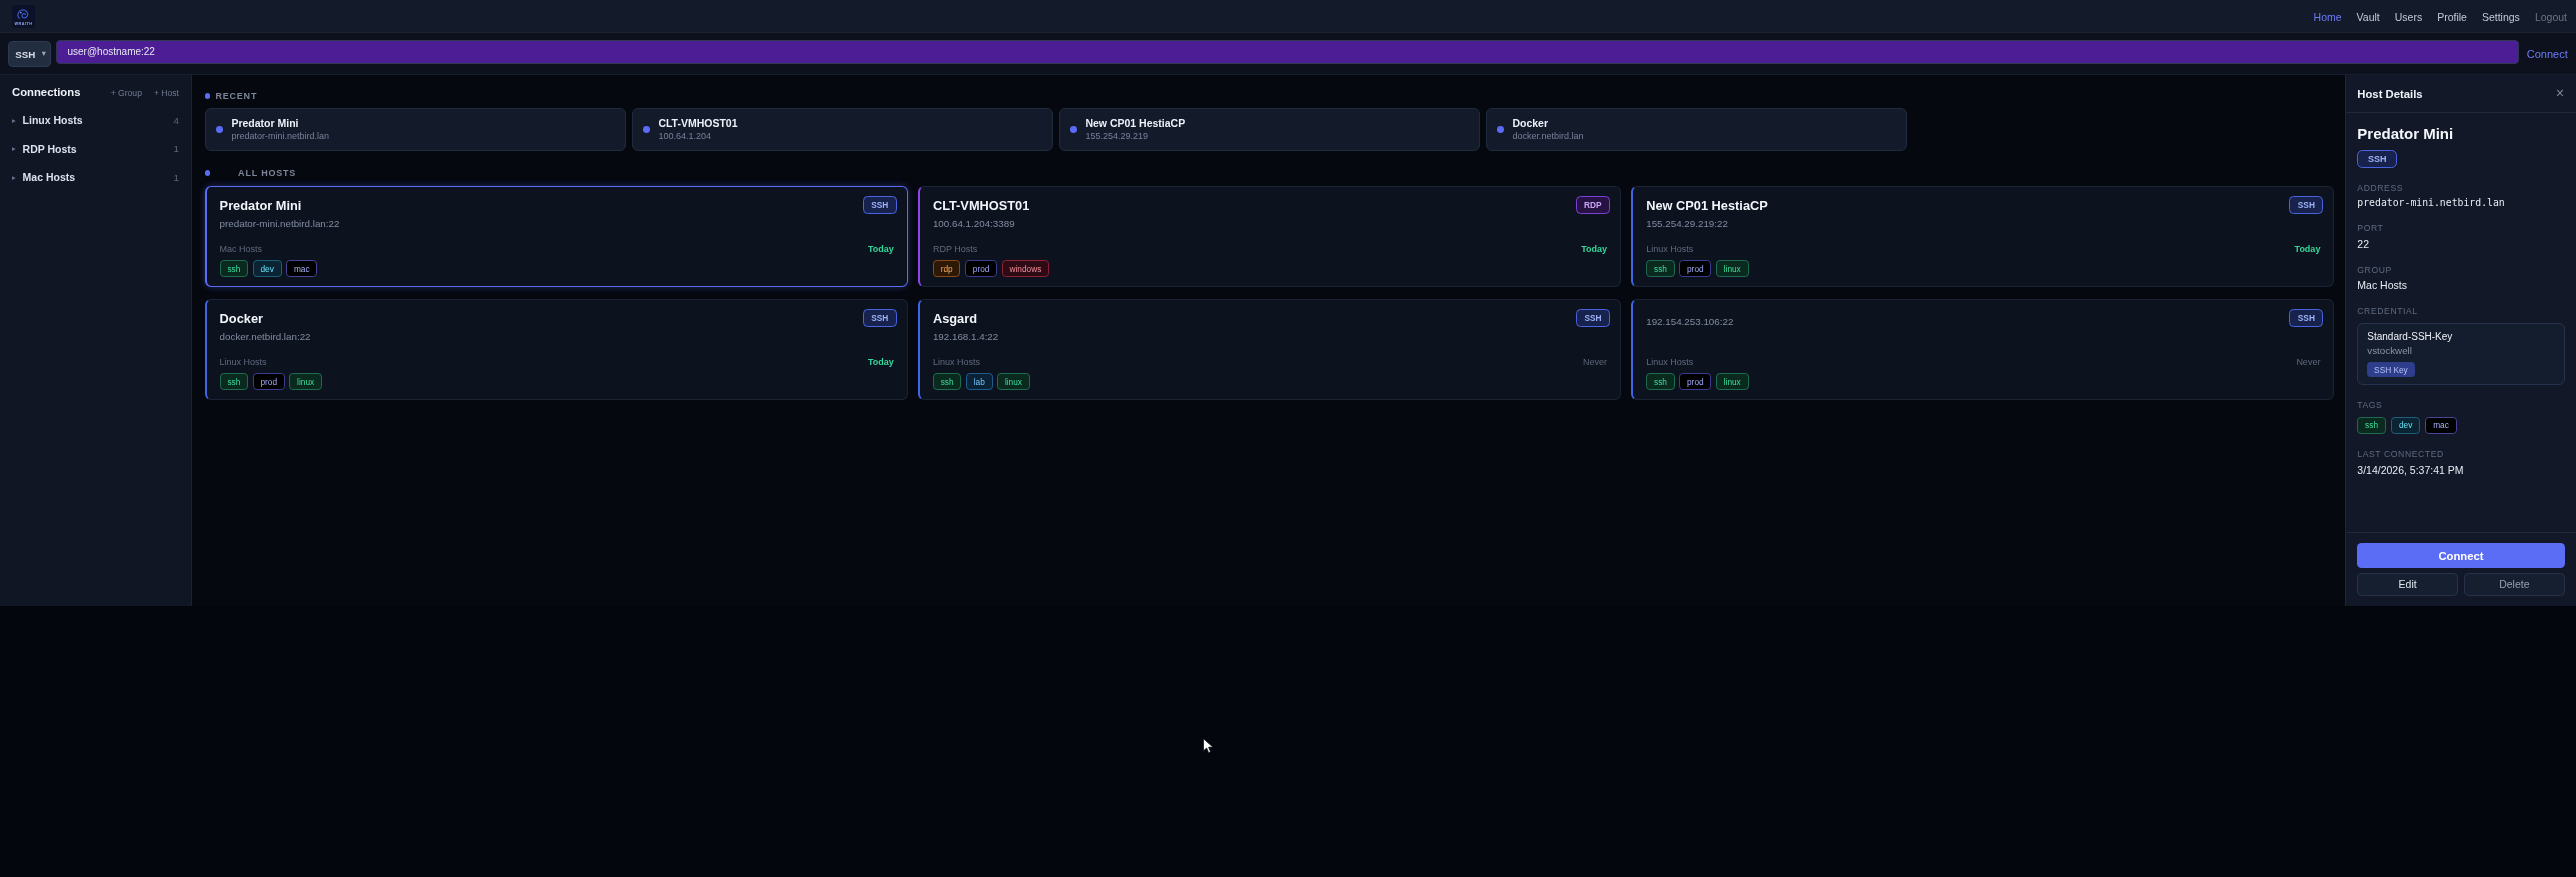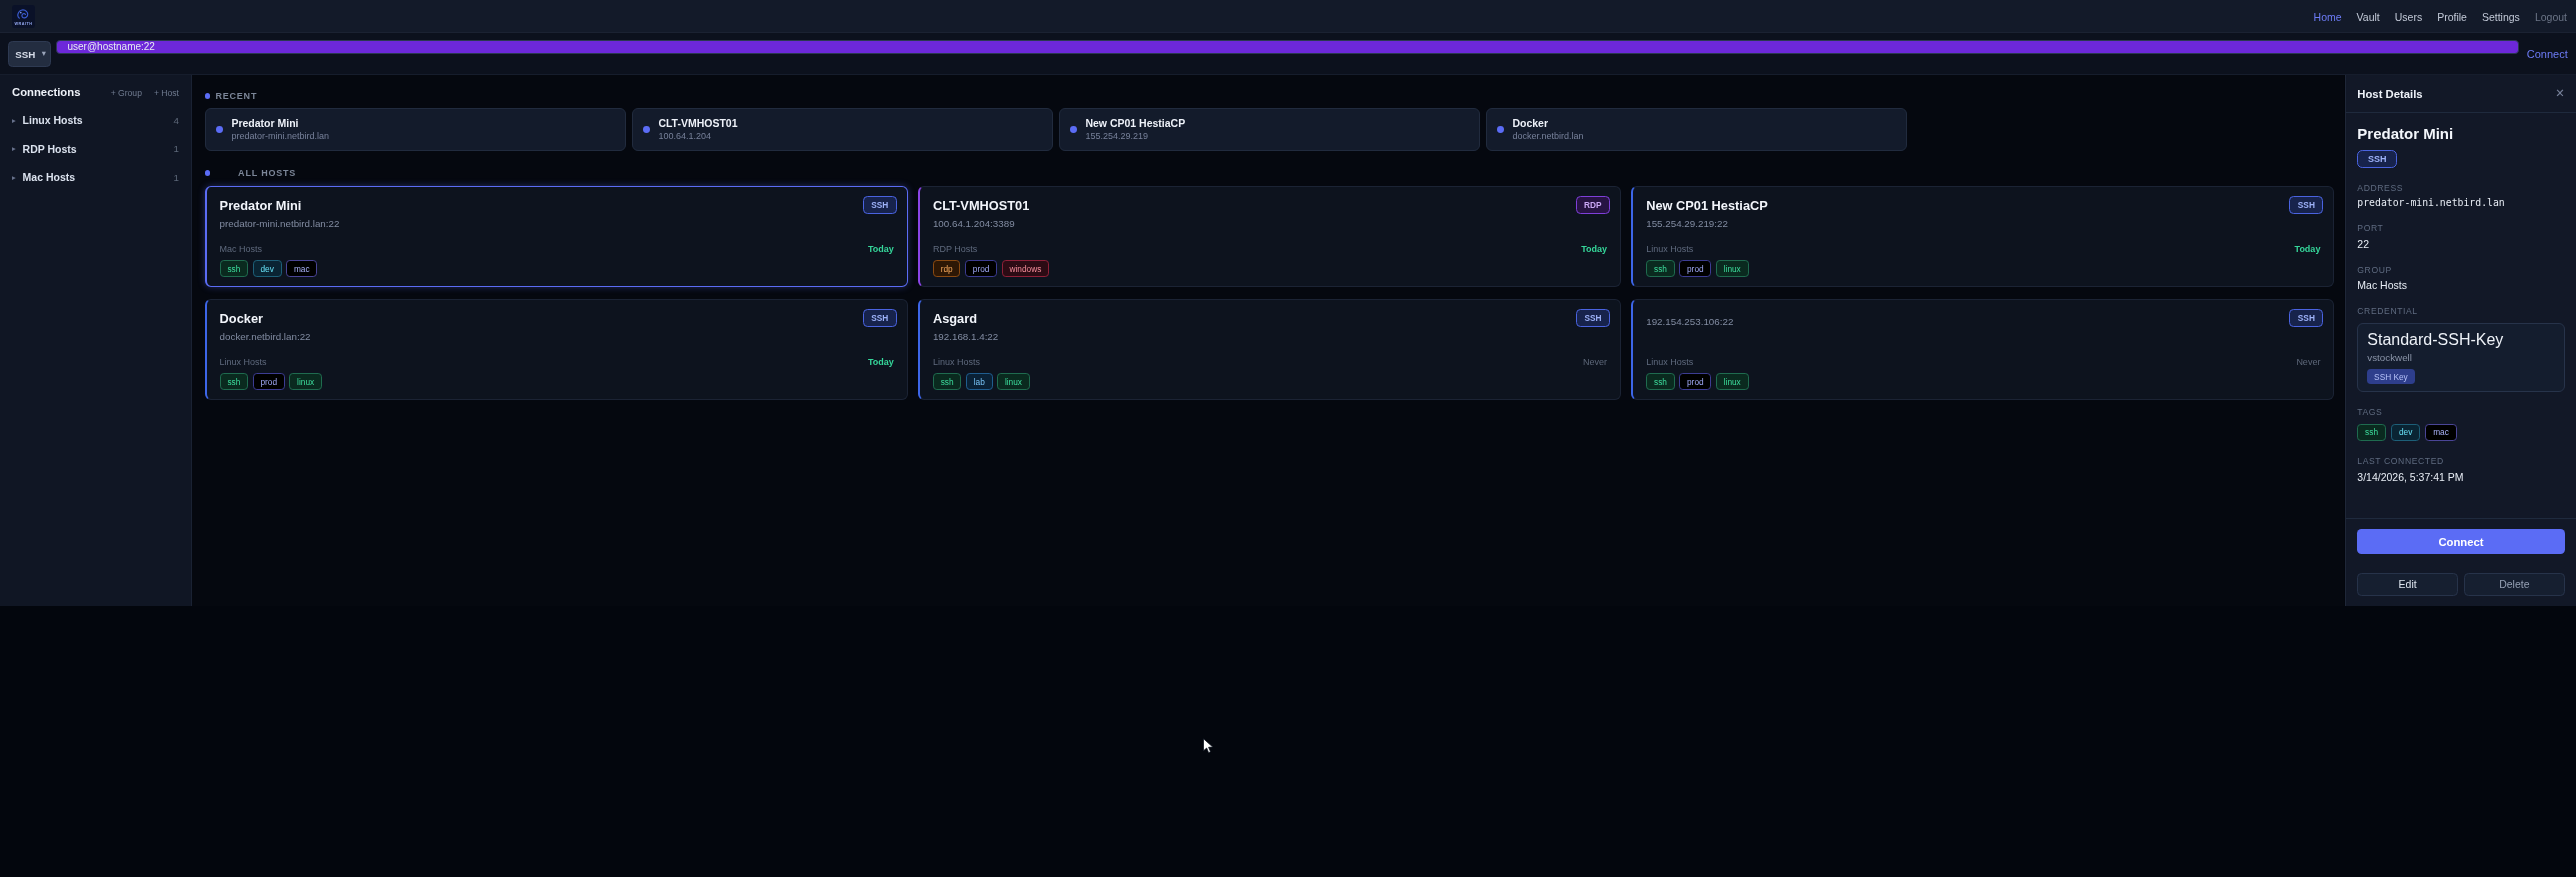--- a/index.html
+++ b/index.html
@@ -15,21 +15,21 @@
   .nav-links { position:absolute; right:9px; top:0; height:33px; display:flex; align-items:center; gap:15px; font-size:10.5px; }
   .nav-link { color:#c3cad8; cursor:pointer; text-decoration:none; }
   .nav-link.active { color:#6d7cf7; }
   .nav-link.muted { color:#6b7486; }
 
   
   .quickbar { position:absolute; left:0; top:33px; width:2576px; height:42px; background:#0c111d; border-bottom:0.8px solid #161d2c; }
   .select-wrap { position:absolute; left:7.5px; top:8.3px; width:43px; height:25.5px; }
   .select-wrap select { width:100%; height:100%; background:#232d40; color:#d6dce8; border:0.8px solid #2e3a52; border-radius:4.5px; font-size:9.8px; font-weight:bold; padding:0 13.5px 0 6.8px; appearance:none; -webkit-appearance:none; font-family:inherit; }
   .select-wrap .chev { position:absolute; right:4.5px; top:6.8px; font-size:8.3px; color:#9aa5ba; pointer-events:none; }
-  .quick-input { position:absolute; left:56px; top:6.8px; width:2463px; height:14px; background:#6d28d9; border:0.8px solid #2b3850; border-radius:4px; color:#e6ebf2; font-size:10px; padding:0 10.5px; font-family:inherit; }
+  .quick-input { position:absolute; left:56px; top:6.8px; width:2463px; height:24px; background:#4c1d95; border:0.8px solid #2b3850; border-radius:4px; color:#e6ebf2; font-size:10px; padding:0 10.5px; font-family:inherit; }
   .connect-link { position:absolute; right:8.3px; top:0; height:42px; display:flex; align-items:center; font-size:11px; color:#6d7cf7; cursor:pointer; }
 
   
   .sidebar { position:absolute; left:0; top:75px; width:192px; height:531px; background:#101624; border-right:0.8px solid #1a2233; padding:10.5px 12px; }
   .main { position:absolute; left:192px; top:75px; width:2152px; height:531px; background:#05080f; padding:0 9.8px 0 12.8px; }
   .panel { position:absolute; right:0; top:75px; width:231px; height:531px; background:#121827; border-left:0.8px solid #1f2738; }
 
   
   .sb-head { display:flex; align-items:baseline; justify-content:space-between; }
   .sb-title { font-size:11.3px; font-weight:bold; color:#eef2f9; }
@@ -86,27 +86,27 @@
   .panel-head { height:38px; display:flex; align-items:center; justify-content:space-between; padding:0 11.3px; border-bottom:0.8px solid #1f2a3d; }
   .panel-title { font-size:11.3px; font-weight:bold; color:#eef2f9; }
   .close-x { color:#77819a; font-size:11.3px; cursor:pointer; line-height:1; }
   .panel-body { padding:12px 11.3px 0 11.3px; }
   .d-name { font-size:15px; font-weight:bold; color:#f4f7fc; }
   .d-proto { display:inline-block; margin-top:7.5px; font-size:9px; font-weight:bold; color:#9db1f8; border:0.8px solid #4a63e0; background:#17234c; padding:3px 9.8px; border-radius:5.3px; }
   .d-label { margin-top:15px; font-size:8.6px; letter-spacing:0.6px; color:#5f6b80; }
   .d-value { margin-top:4.5px; font-size:10.5px; color:#e8edf5; }
   .d-mono { font-family:"DejaVu Sans Mono","Liberation Mono",monospace; font-size:9.8px; }
   .cred-card { margin-top:6.8px; background:#141d2e; border:0.8px solid #27334a; border-radius:6px; padding:7.5px 9px; cursor:pointer; }
-  .cred-name { font-size:16px; color:#eef2f8; }
+  .cred-name { font-size:10px; color:#eef2f8; }
   .cred-user { font-size:9.8px; color:#8a94a8; margin-top:3px; }
   .cred-type { display:inline-block; margin-top:6px; font-size:8.3px; color:#b6c2f9; background:#2e3e8c; border-radius:3.8px; padding:2.3px 6.8px; }
   .d-tags { display:flex; gap:5.3px; margin-top:6.8px; }
   .panel-actions { position:absolute; left:0; bottom:0; width:100%; border-top:0.8px solid #1f2a3d; padding:9.8px 11.3px 10.5px 11.3px; }
   .btn-connect { width:100%; height:25px; background:#5b6cf5; border:none; border-radius:4.5px; color:#fff; font-size:11.3px; font-weight:bold; cursor:pointer; font-family:inherit; }
-  .btn-row { display:flex; gap:6px; margin-top:19px; }
+  .btn-row { display:flex; gap:6px; margin-top:5px; }
   .btn-sec { flex:1; height:22.5px; background:#161f30; border:0.8px solid #27334a; border-radius:4.5px; font-size:10.5px; cursor:pointer; font-family:inherit; }
   .btn-edit { color:#dfe6f0; }
   .btn-delete { color:#95a0b4; }
 
   
   .cursor { position:absolute; left:1202px; top:738px; width:15px; height:16.5px; pointer-events:none; }
 </style>
 </head>
 <body>
 

